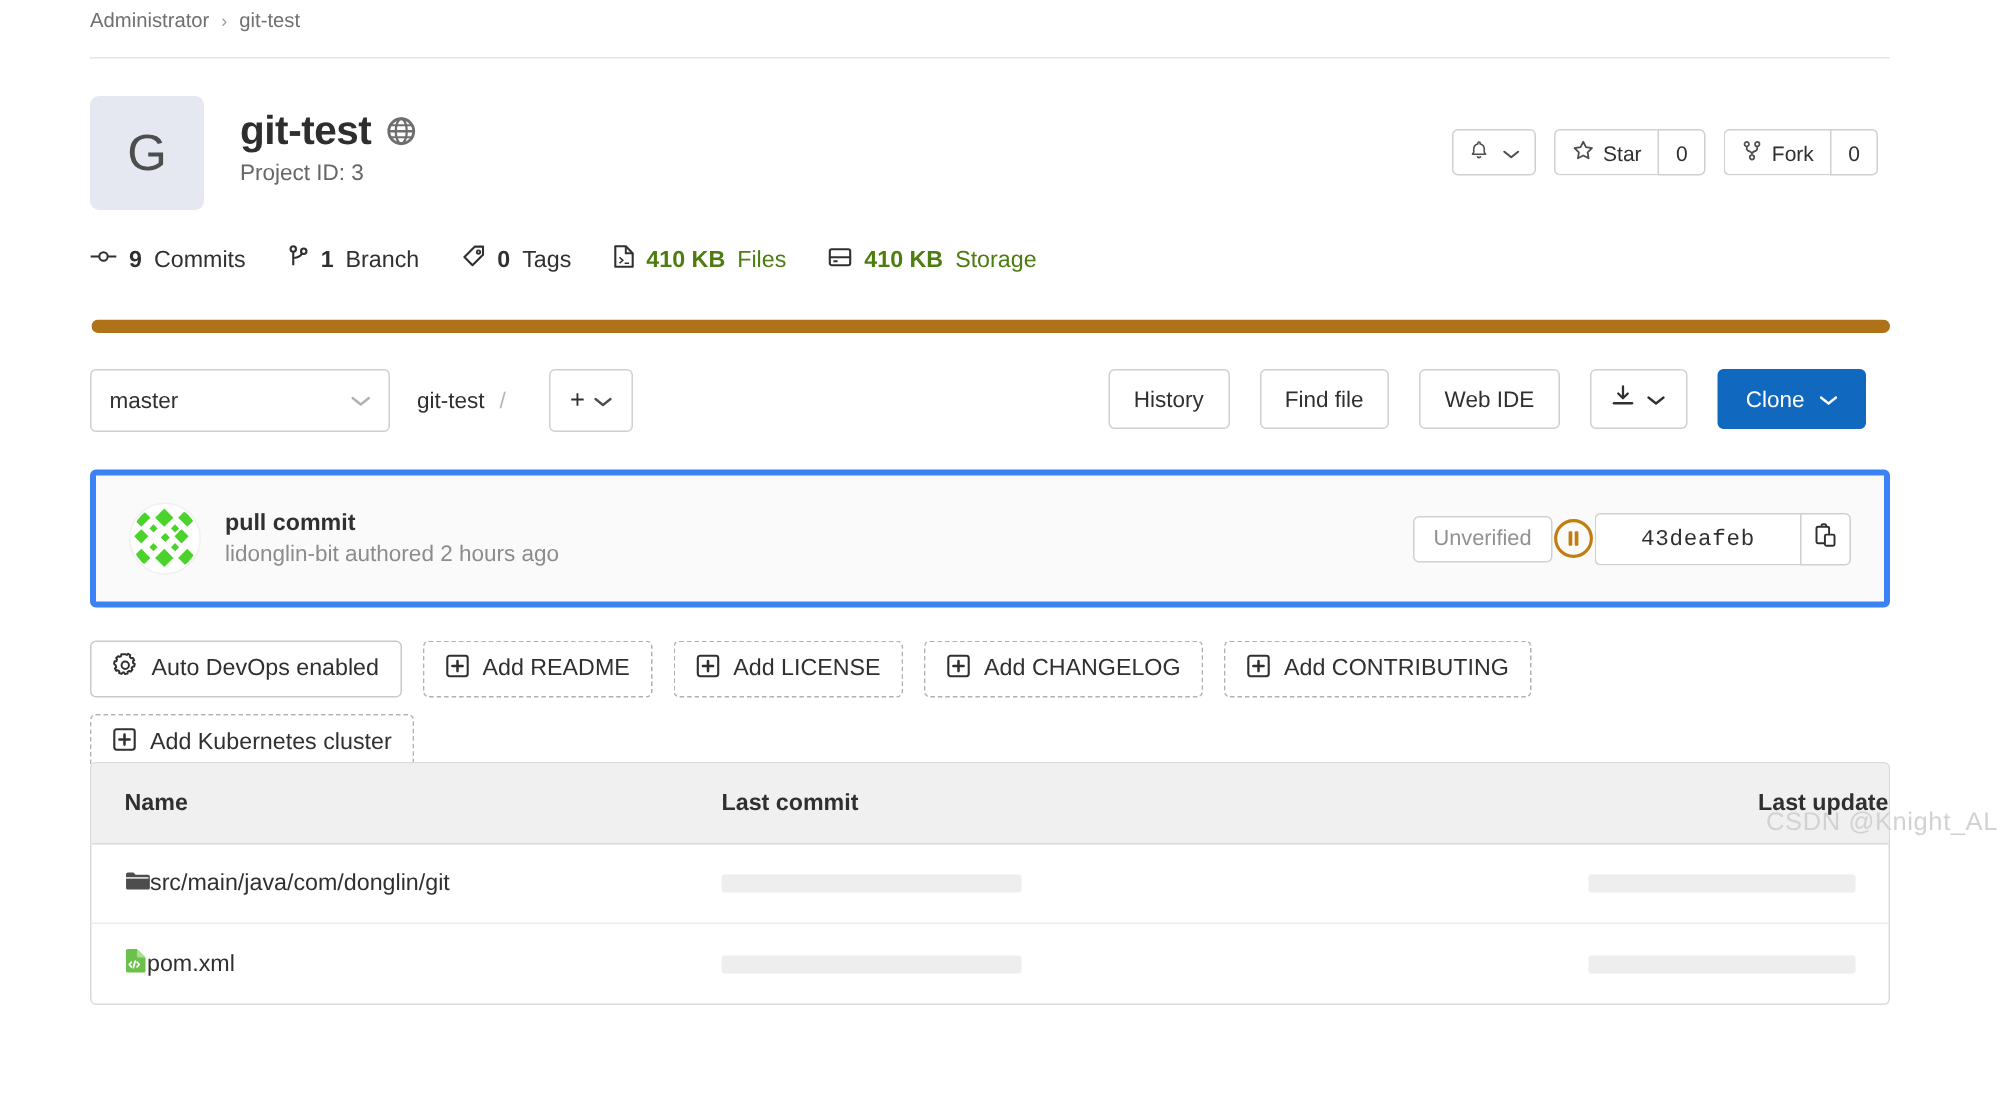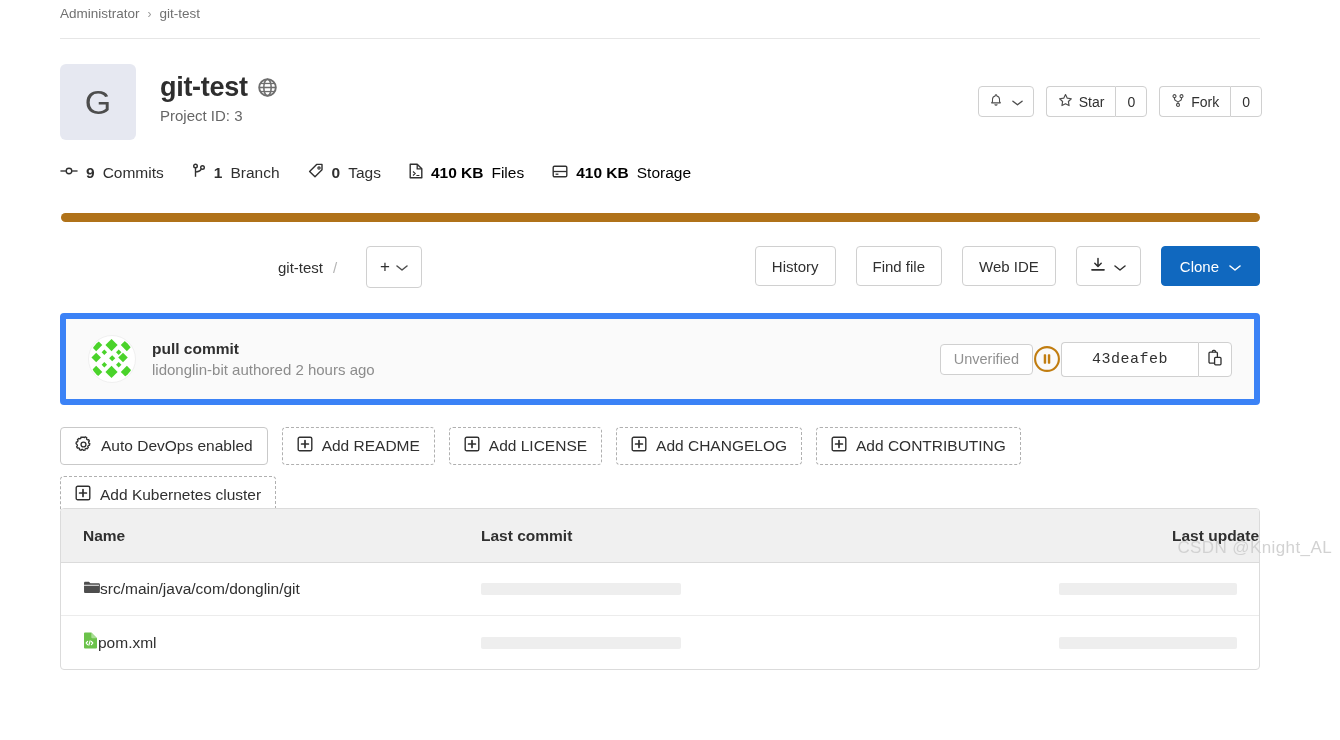--- a/index.html
+++ b/index.html
@@ -34,38 +34,38 @@
     display: flex; align-items: center; justify-content: center;
     font-size: 34px; font-weight: 400;
   }
   .proj-meta { margin-left: 24px; padding-top: 8px; }
   .proj-title-row { display: flex; align-items: center; gap: 10px; }
   .proj-title { font-size: 27px; font-weight: bold; color: #2e2e2e; letter-spacing: -0.3px; }
   .globe-ic { display:block; }
   .proj-id { font-size: 15px; color: #666; margin-top: 4px; }
 
   
-  .hdr-actions { position: absolute; right: 78px; top: 86px; display: flex; gap: 12px; }
+  .hdr-actions { position: absolute; right: 88px; top: 86px; display: flex; gap: 12px; }
   .btn {
     display: inline-flex; align-items: center; justify-content: center;
     border: 1px solid #d0d0d0; border-radius: 4px;
     background: #fff; color: #303030;
     font-size: 14px; font-family: "Liberation Sans", sans-serif;
     height: 31px; padding: 0 11px; gap: 6px; white-space: nowrap;
   }
   .btn-group { display: inline-flex; }
   .btn-group .btn { border-radius: 0; border-right-width: 0; }
   .btn-group .btn:first-child { border-top-left-radius: 4px; border-bottom-left-radius: 4px; }
   .btn-group .btn:last-child { border-right-width: 1px; border-top-right-radius: 4px; border-bottom-right-radius: 4px; }
   .count { color: #303030; min-width: 26px; }
   .caret { display:inline-block; }
 
   
   .stats { position: absolute; left: 60px; top: 163px; display: flex; align-items: center; gap: 28px; }
-  .stat { display: flex; align-items: center; gap: 8px; font-size: 15.5px; color: #000000; }
+  .stat { display: flex; align-items: center; gap: 8px; font-size: 15.5px; color: #4d7c0f; }
   .stat b { font-weight: bold; }
   .stat .lbl { font-weight: normal; }
 
   
   .langbar {
     position: absolute; left: 61px; top: 213px;
     width: 1199px; height: 9px; border-radius: 5px; overflow: hidden;
     display: flex;
   }
 
@@ -83,32 +83,32 @@
     display: flex; align-items: center; gap: 10px;
     font-size: 15px; color: #303030;
   }
   .path-crumb .slash { color: #b5b5b5; }
   .plus-btn {
     position: absolute; left: 306px; top: 0; width: 56px; height: 42px;
     border: 1px solid #d0d0d0; border-radius: 4px; background: #fff;
     display: flex; align-items: center; justify-content: center; gap: 6px;
     font-size: 17px; color: #303030;
   }
-  .toolbar-right { position: absolute; right: 0; top: 0; display: flex; gap: 20px; }
+  .toolbar-right { position: absolute; right: 16px; top: 0; display: flex; gap: 20px; }
   .btn-lg { height: 40px; padding: 0 16px; font-size: 15px; border-radius: 4px; }
   .btn-dl { width: 65px; gap: 8px; }
   .btn-clone {
     background: #1068bf; border-color: #1068bf; color: #fff;
     padding: 0 18px; gap: 10px; font-weight: 400;
   }
 
   
   .commit-card {
     position: absolute; left: 60px; top: 313px; width: 1200px; height: 92px;
-    background: #fafafa; border: 6px solid #3b82f6; border-radius: 4px;
+    background: #fafafa; border: 4px solid #3b82f6; border-radius: 4px;
     display: flex; align-items: center; padding: 0 22px; justify-content: flex-end;
   }
   .identicon {
     width: 48px; height: 48px; border-radius: 50%;
     background: #fff; border: 1px solid #f0f0f0; flex: none;
   }
   .commit-text { margin-left: 16px; }
   .commit-title { font-size: 15.5px; font-weight: bold; color: #303030; }
   .commit-sub { font-size: 15px; color: #8c8c8c; margin-top: 3px; }
   .commit-right { margin-left: auto; display: flex; align-items: center; }
@@ -307,20 +307,28 @@
       <b>410 KB</b>
       <span class="lbl">Storage</span>
     </div>
   </div>
 
   <div class="langbar">
       <div style="width: 100%; height: 100%; background: rgb(176, 114, 25);"></div>
     </div>
 
   <div class="toolbar">
+    <div class="branch-select">
+      <span>master</span>
+      <span class="caret">
+        <svg width="13" height="9" viewBox="0 0 12 8">
+            <path d="M1 2l5 4 5-4" fill="none" stroke="#b0b0b0" stroke-width="1.4" stroke-linecap="round" stroke-linejoin="round"></path>
+          </svg>
+      </span>
+    </div>
 
     <div class="path-crumb">
       <a href="#" style="color:#303030;text-decoration:none;">git-test</a>
       <span class="slash">/</span>
     </div>
 
     <div class="plus-btn">
       <span>+</span>
       <span class="caret">
         <svg width="12" height="8" viewBox="0 0 12 8">

